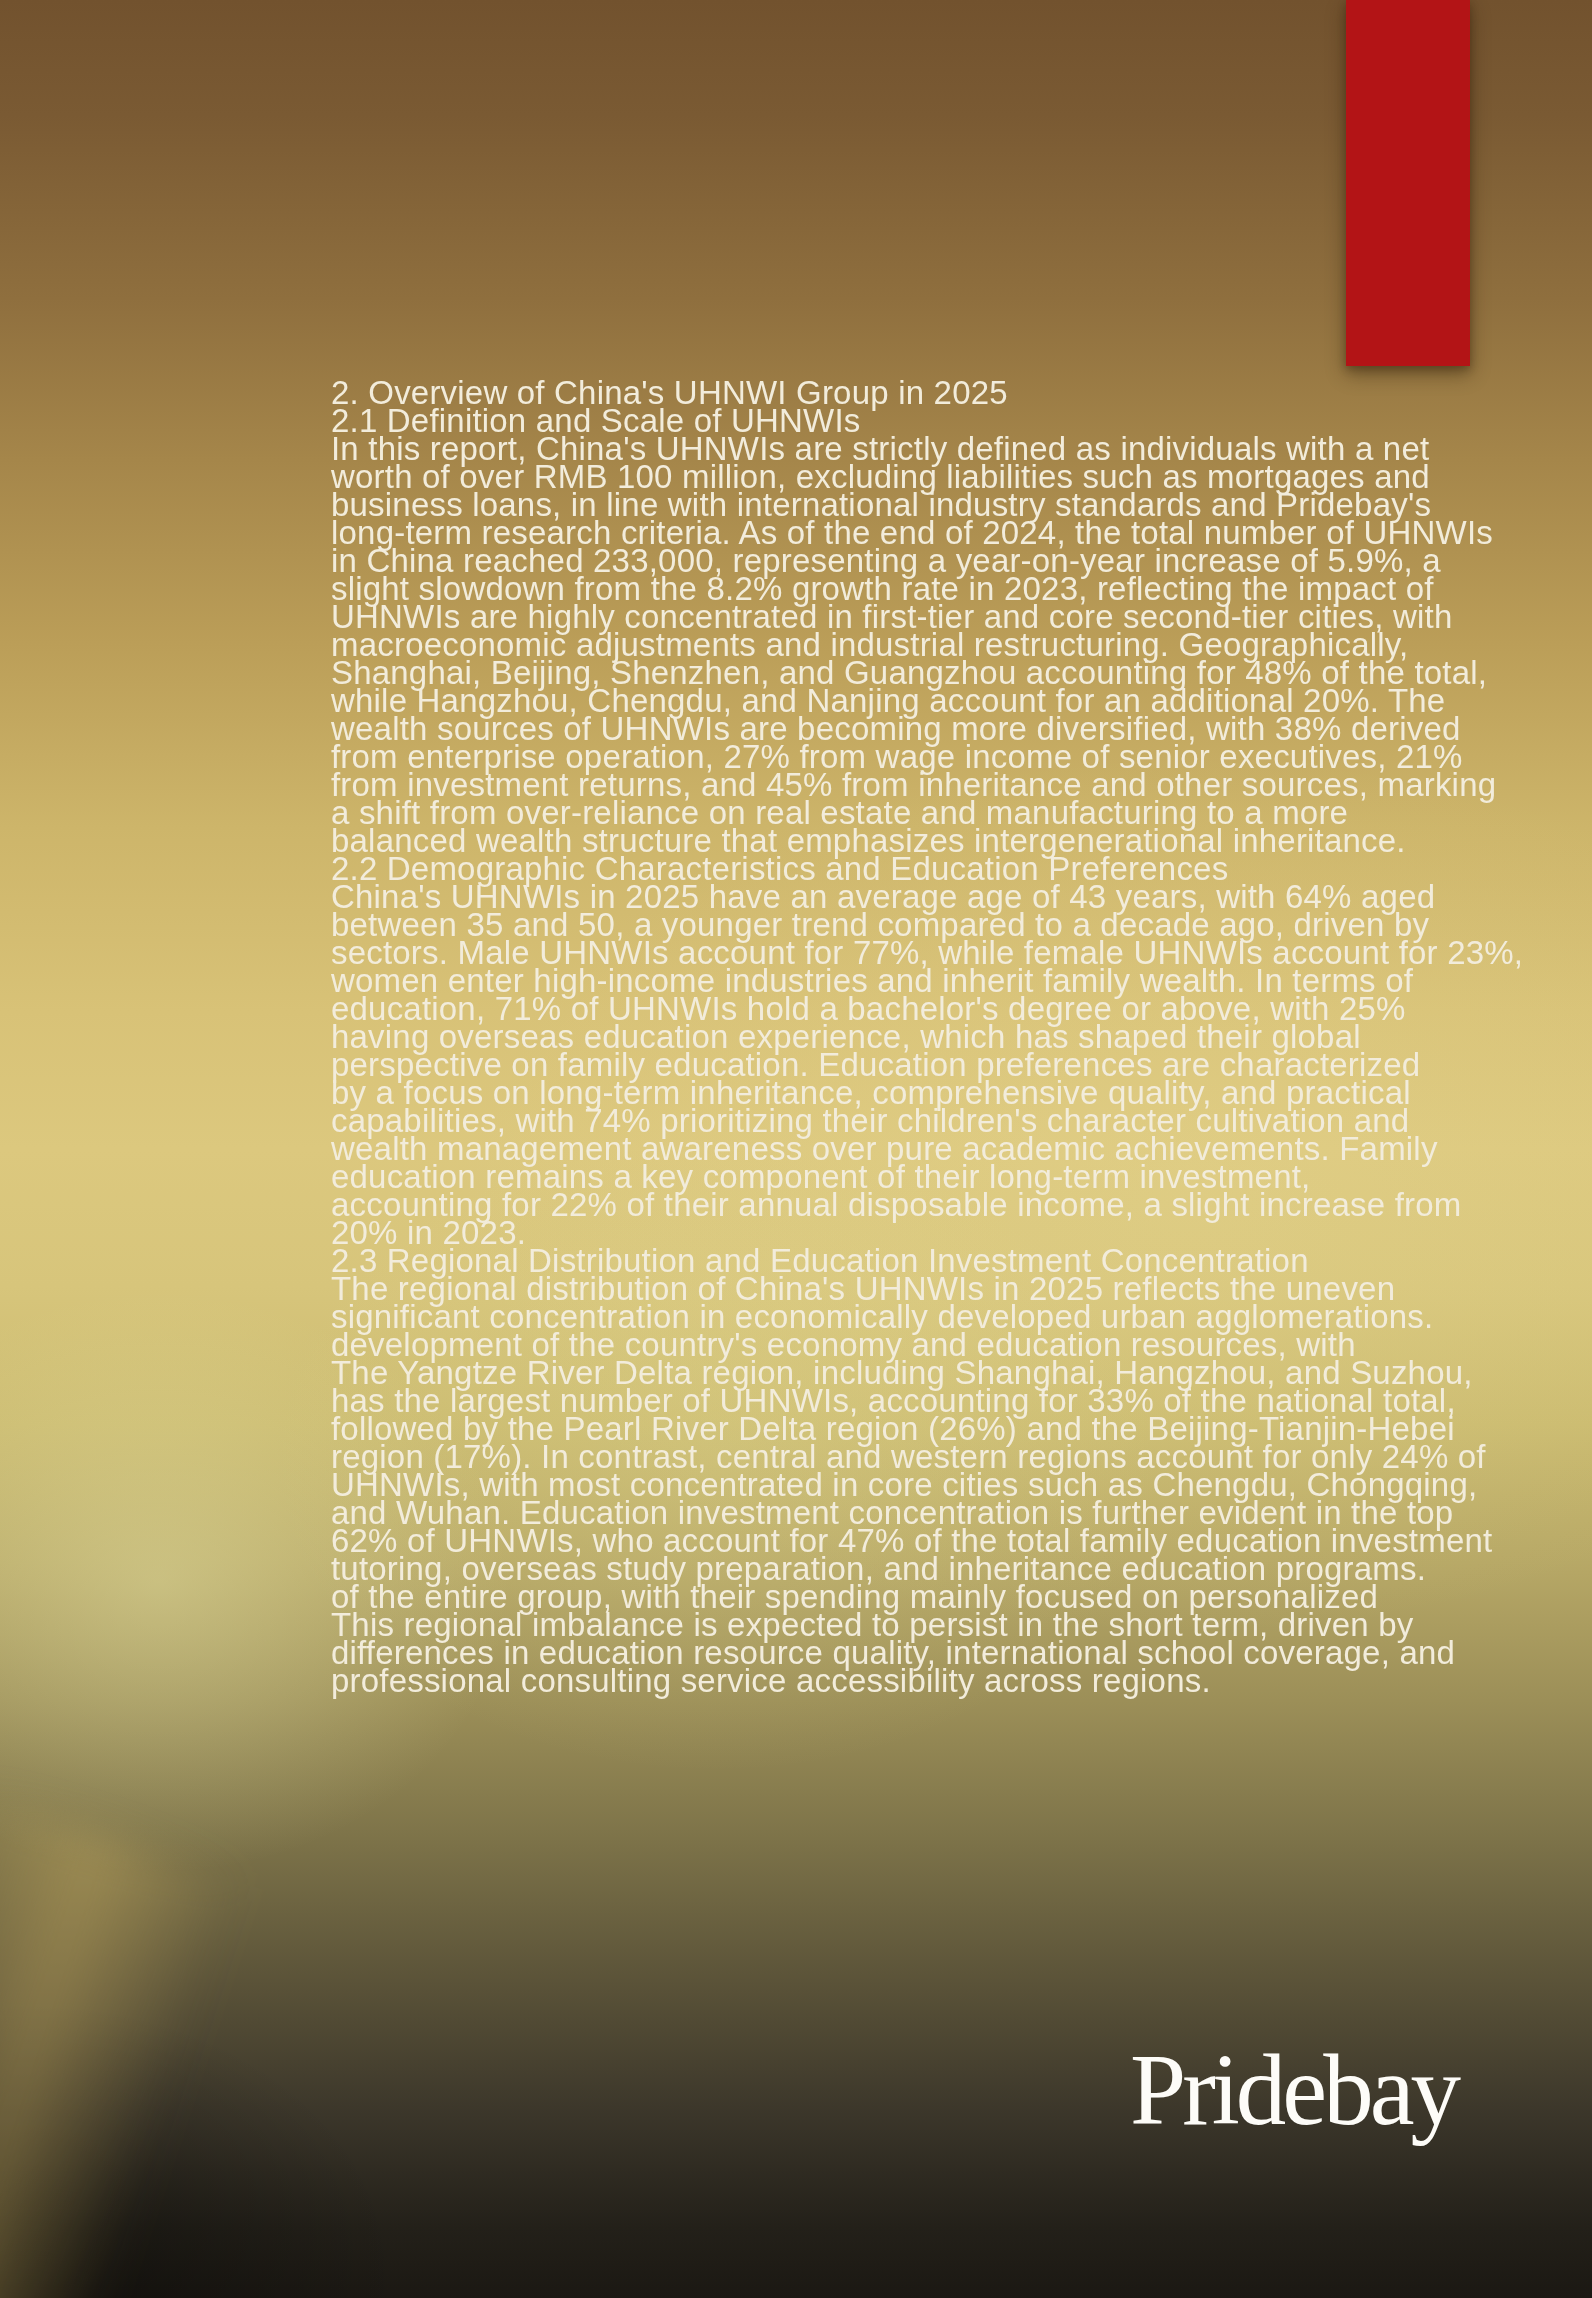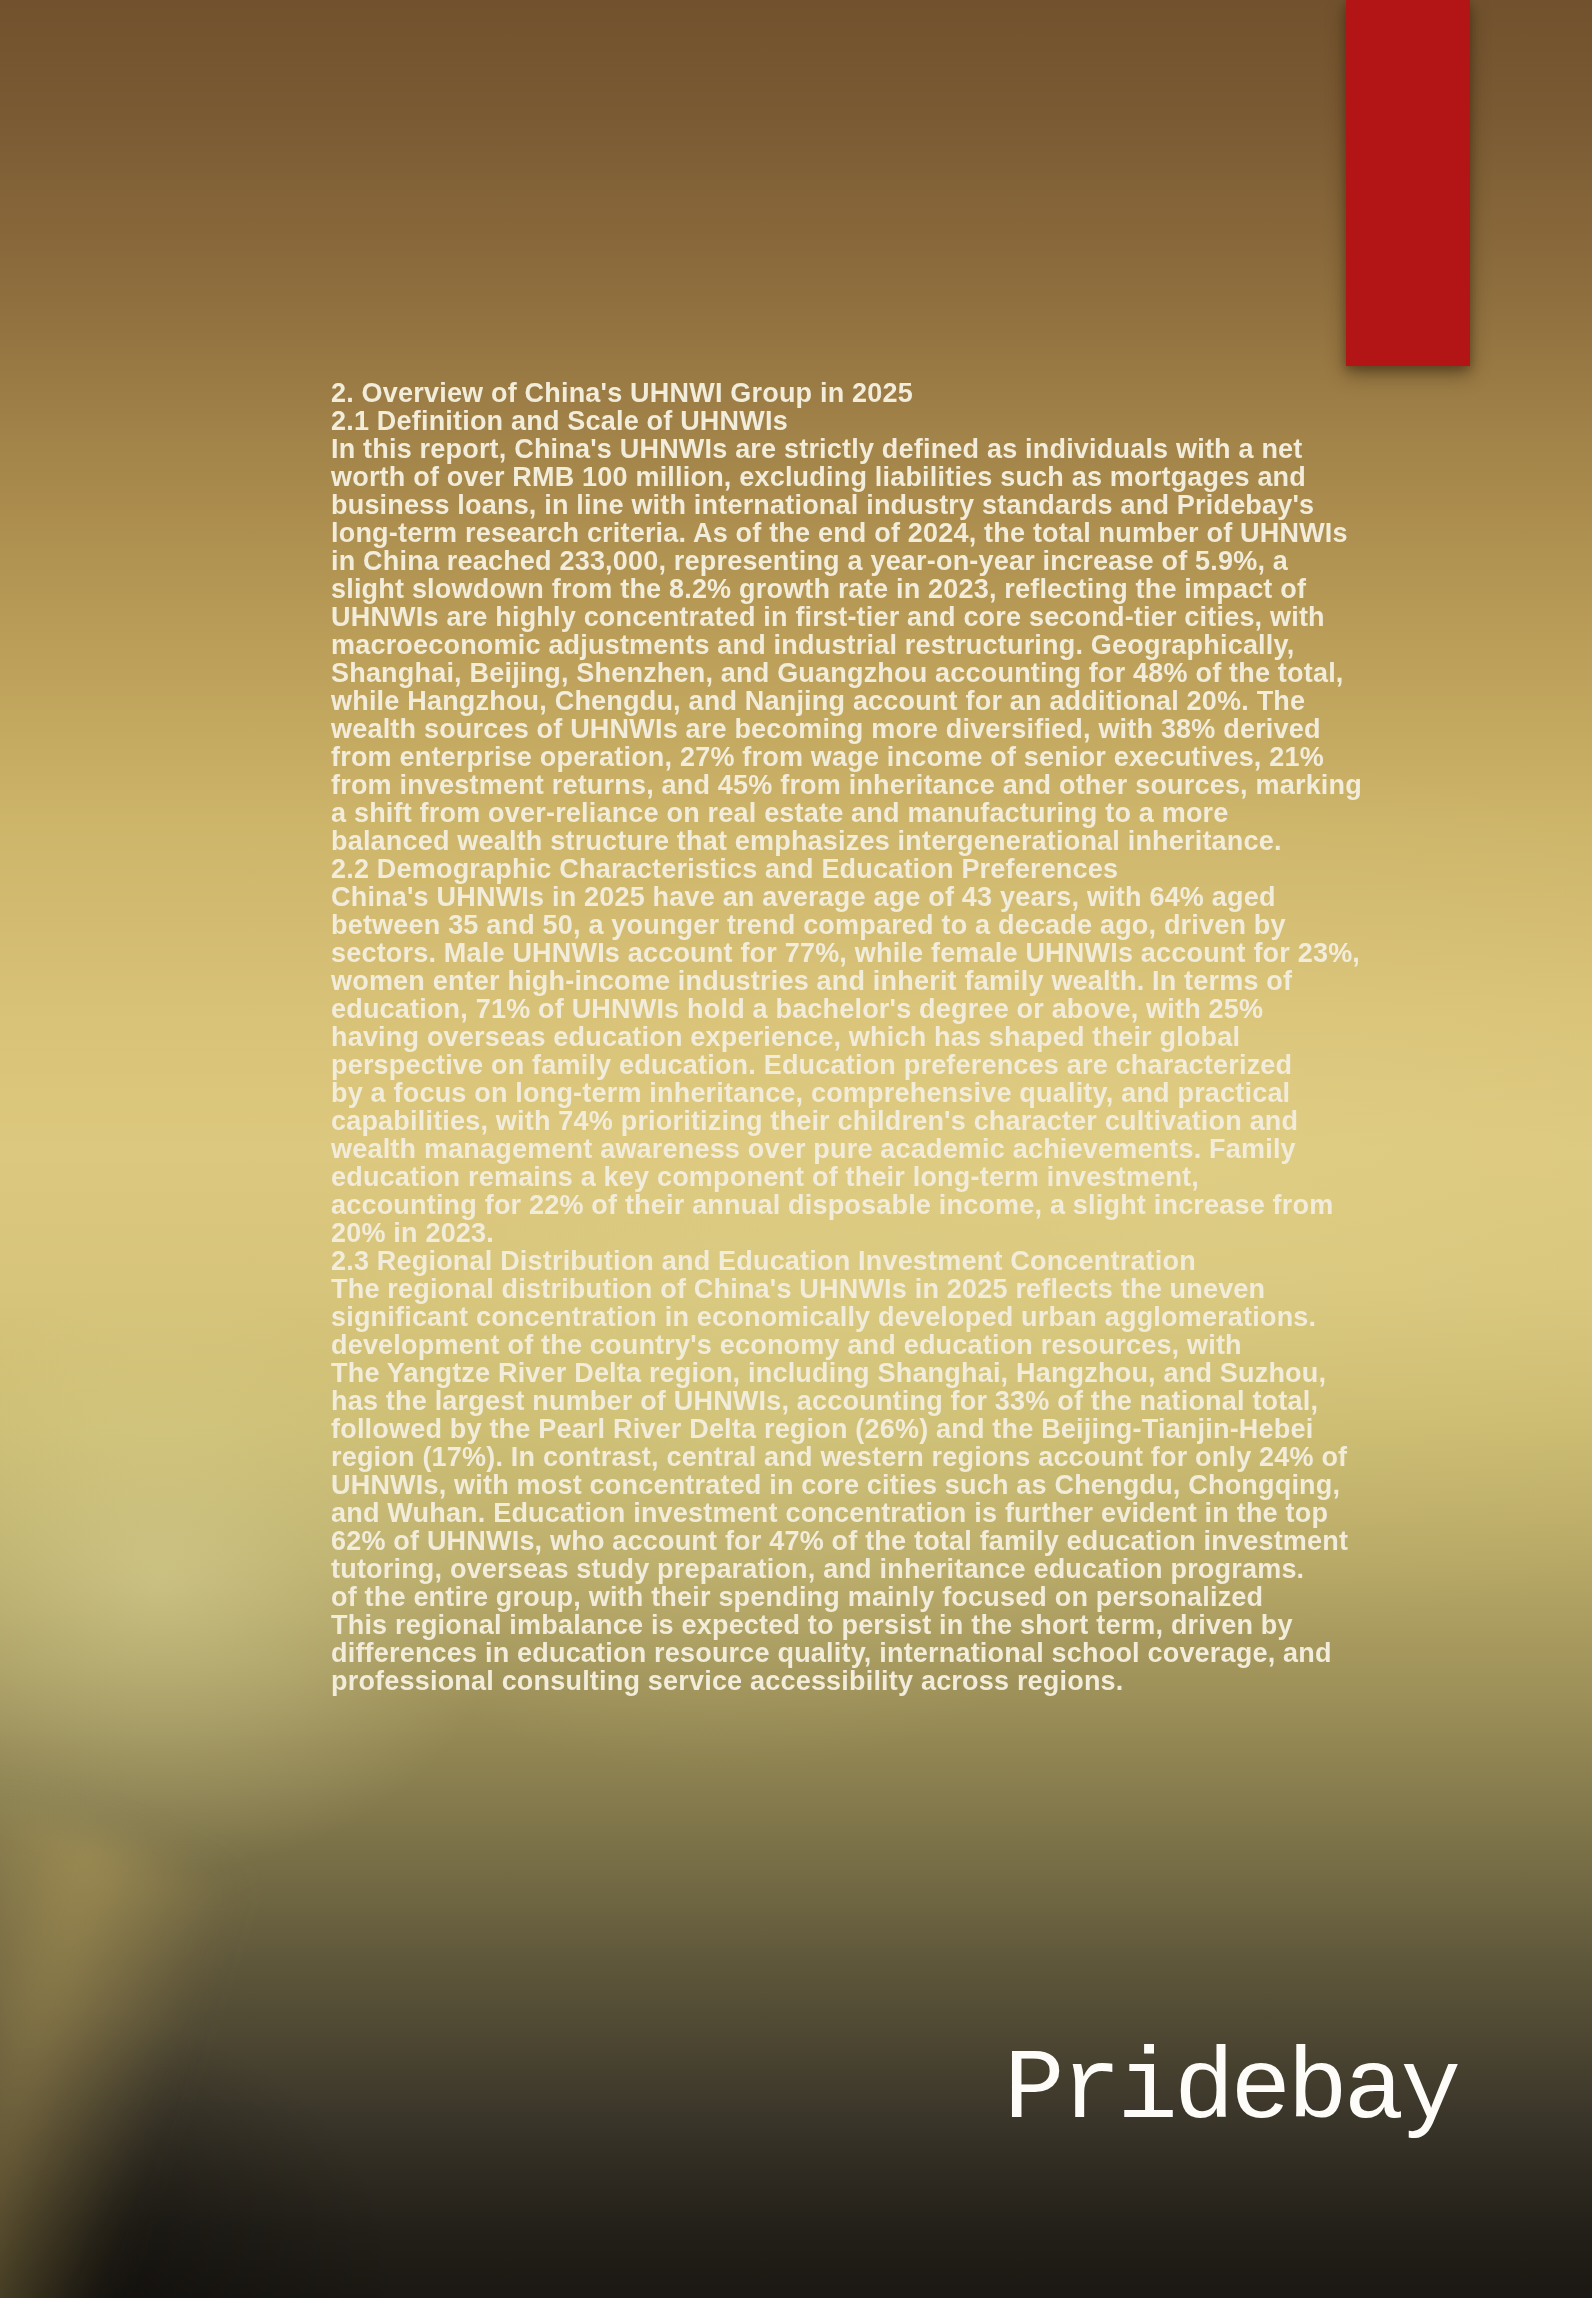--- a/index.html
+++ b/index.html
@@ -41,33 +41,33 @@
     top: 0;
     width: 124px;
     height: 366px;
     box-shadow: 0 8px 18px rgba(45,28,8,0.45), 0 3px 8px rgba(45,28,8,0.30);
   }
   .article {
     position: absolute;
     left: 331px;
     top: 379px;
     width: 975px;
-    font-size: 27px;
+    font-size: 33px;
     line-height: 28px;
     letter-spacing: 0.2px;
-    font-weight: 700;
+    font-weight: 400;
   }
   .article .line {
     white-space: pre;
   }
   .logo {
     position: absolute;
     right: 135px;
     top: 2040px;
-    font-family: Liberation Mono, monospace;
+    font-family: Liberation Serif, serif;
     font-size: 101px;
     letter-spacing: -4px;
     line-height: 1;
     font-weight: 400;
   }
 </style>
 </head>
 <body>
 
 <div class="page">

